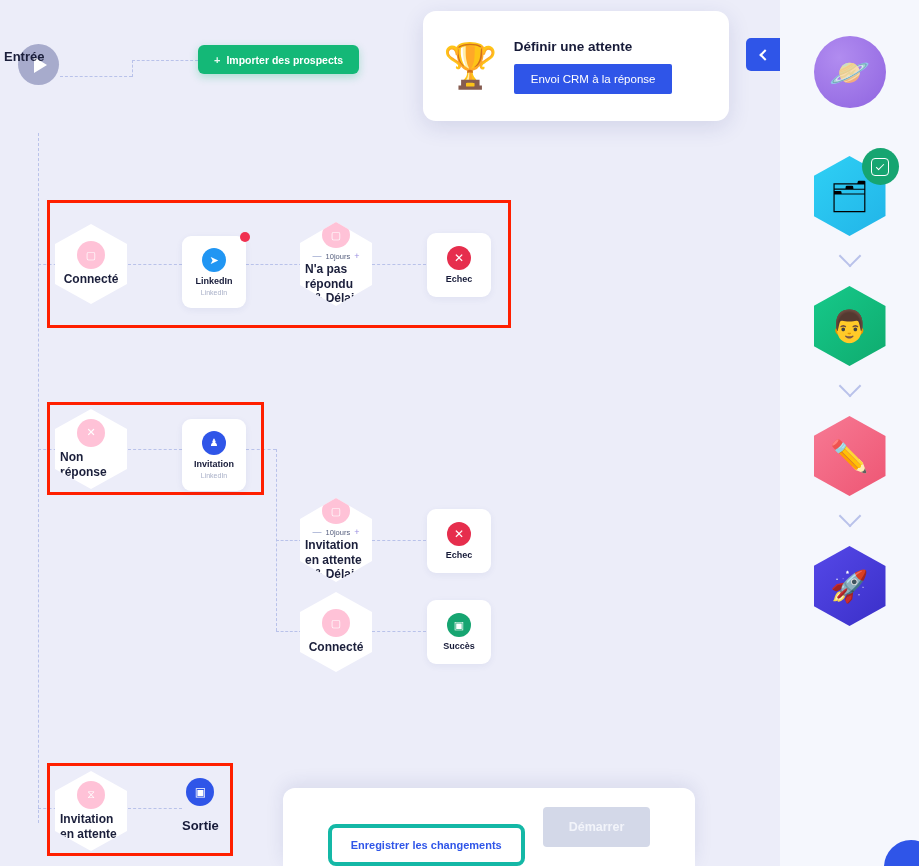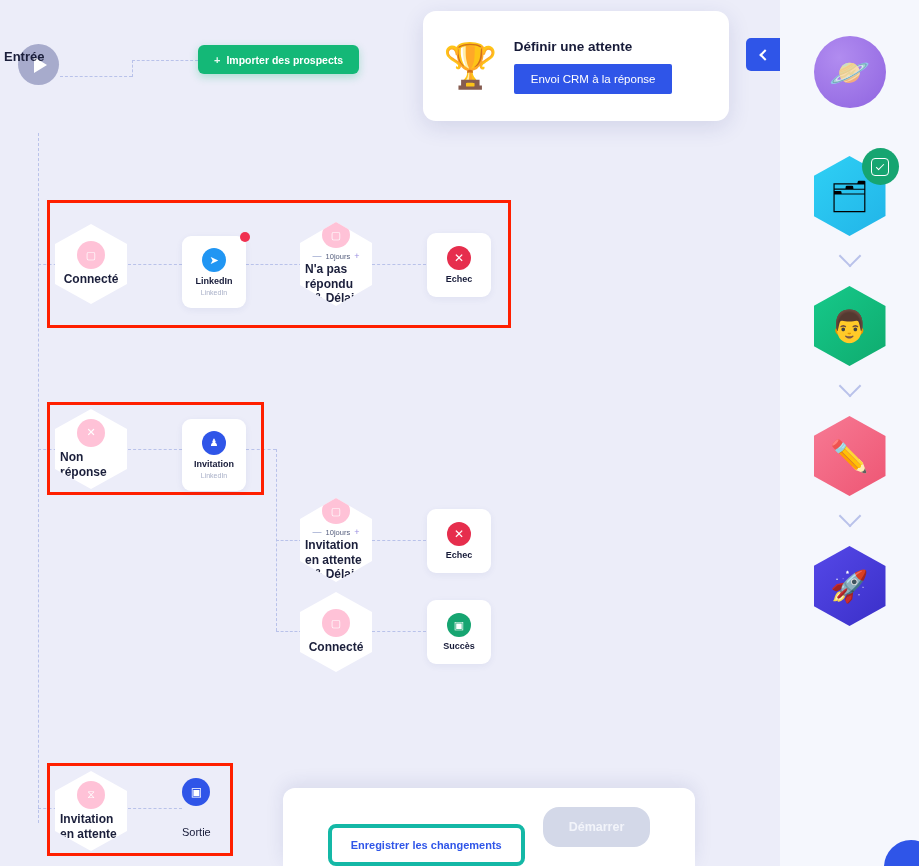--- a/index.html
+++ b/index.html
@@ -133,38 +133,38 @@
     position: absolute; right: -4px; top: -4px;
     width: 10px; height: 10px; border-radius: 50%; background: #f03050;
   }
 
   
   .sortie { position: absolute; display: flex; flex-direction: column; align-items: center; cursor: pointer; }
   .sortie-circle {
     width: 28px; height: 28px; border-radius: 50%; background: #2f55e8;
     display: flex; align-items: center; justify-content: center;
   }
-  .sortie-label { font-size: 11px; font-weight: normal; color: #161a38; margin-top: 20px; }
+  .sortie-label { font-size: 13px; font-weight: bold; color: #161a38; margin-top: 12px; }
 
   
   .bottom-bar {
     position: absolute; left: 283px; top: 788px;
     width: 412px; height: 78px; background: #fff;
     border-radius: 12px 12px 0 0;
     box-shadow: 0 -4px 18px rgba(40,50,120,.10);
     display: flex; align-items: center; justify-content: center; gap: 18px;
   }
   .save-btn {
     background: #fff; border: 4px solid #14b8a6; border-radius: 8px;
     color: #2f55e8; font-size: 11px; font-weight: bold;
     font-family: "Liberation Sans", sans-serif;
     padding: 11px 19px; cursor: pointer; white-space: nowrap; margin-top: 36px;
   }
   .start-btn {
-    background: #d3d8e8; border: none; border-radius: 16px;
+    background: #d3d8e8; border: none; border-radius: 4px;
     color: #f2f4fa; font-size: 12.5px; font-weight: bold;
     font-family: "Liberation Sans", sans-serif;
     padding: 13px 26px; cursor: not-allowed; white-space: nowrap;
   }
 
   
   .sidebar {
     position: absolute; left: 780px; top: 0; width: 139px; height: 866px;
     background: #f5f7fd; display: flex; flex-direction: column; align-items: center;
     padding-top: 36px;

